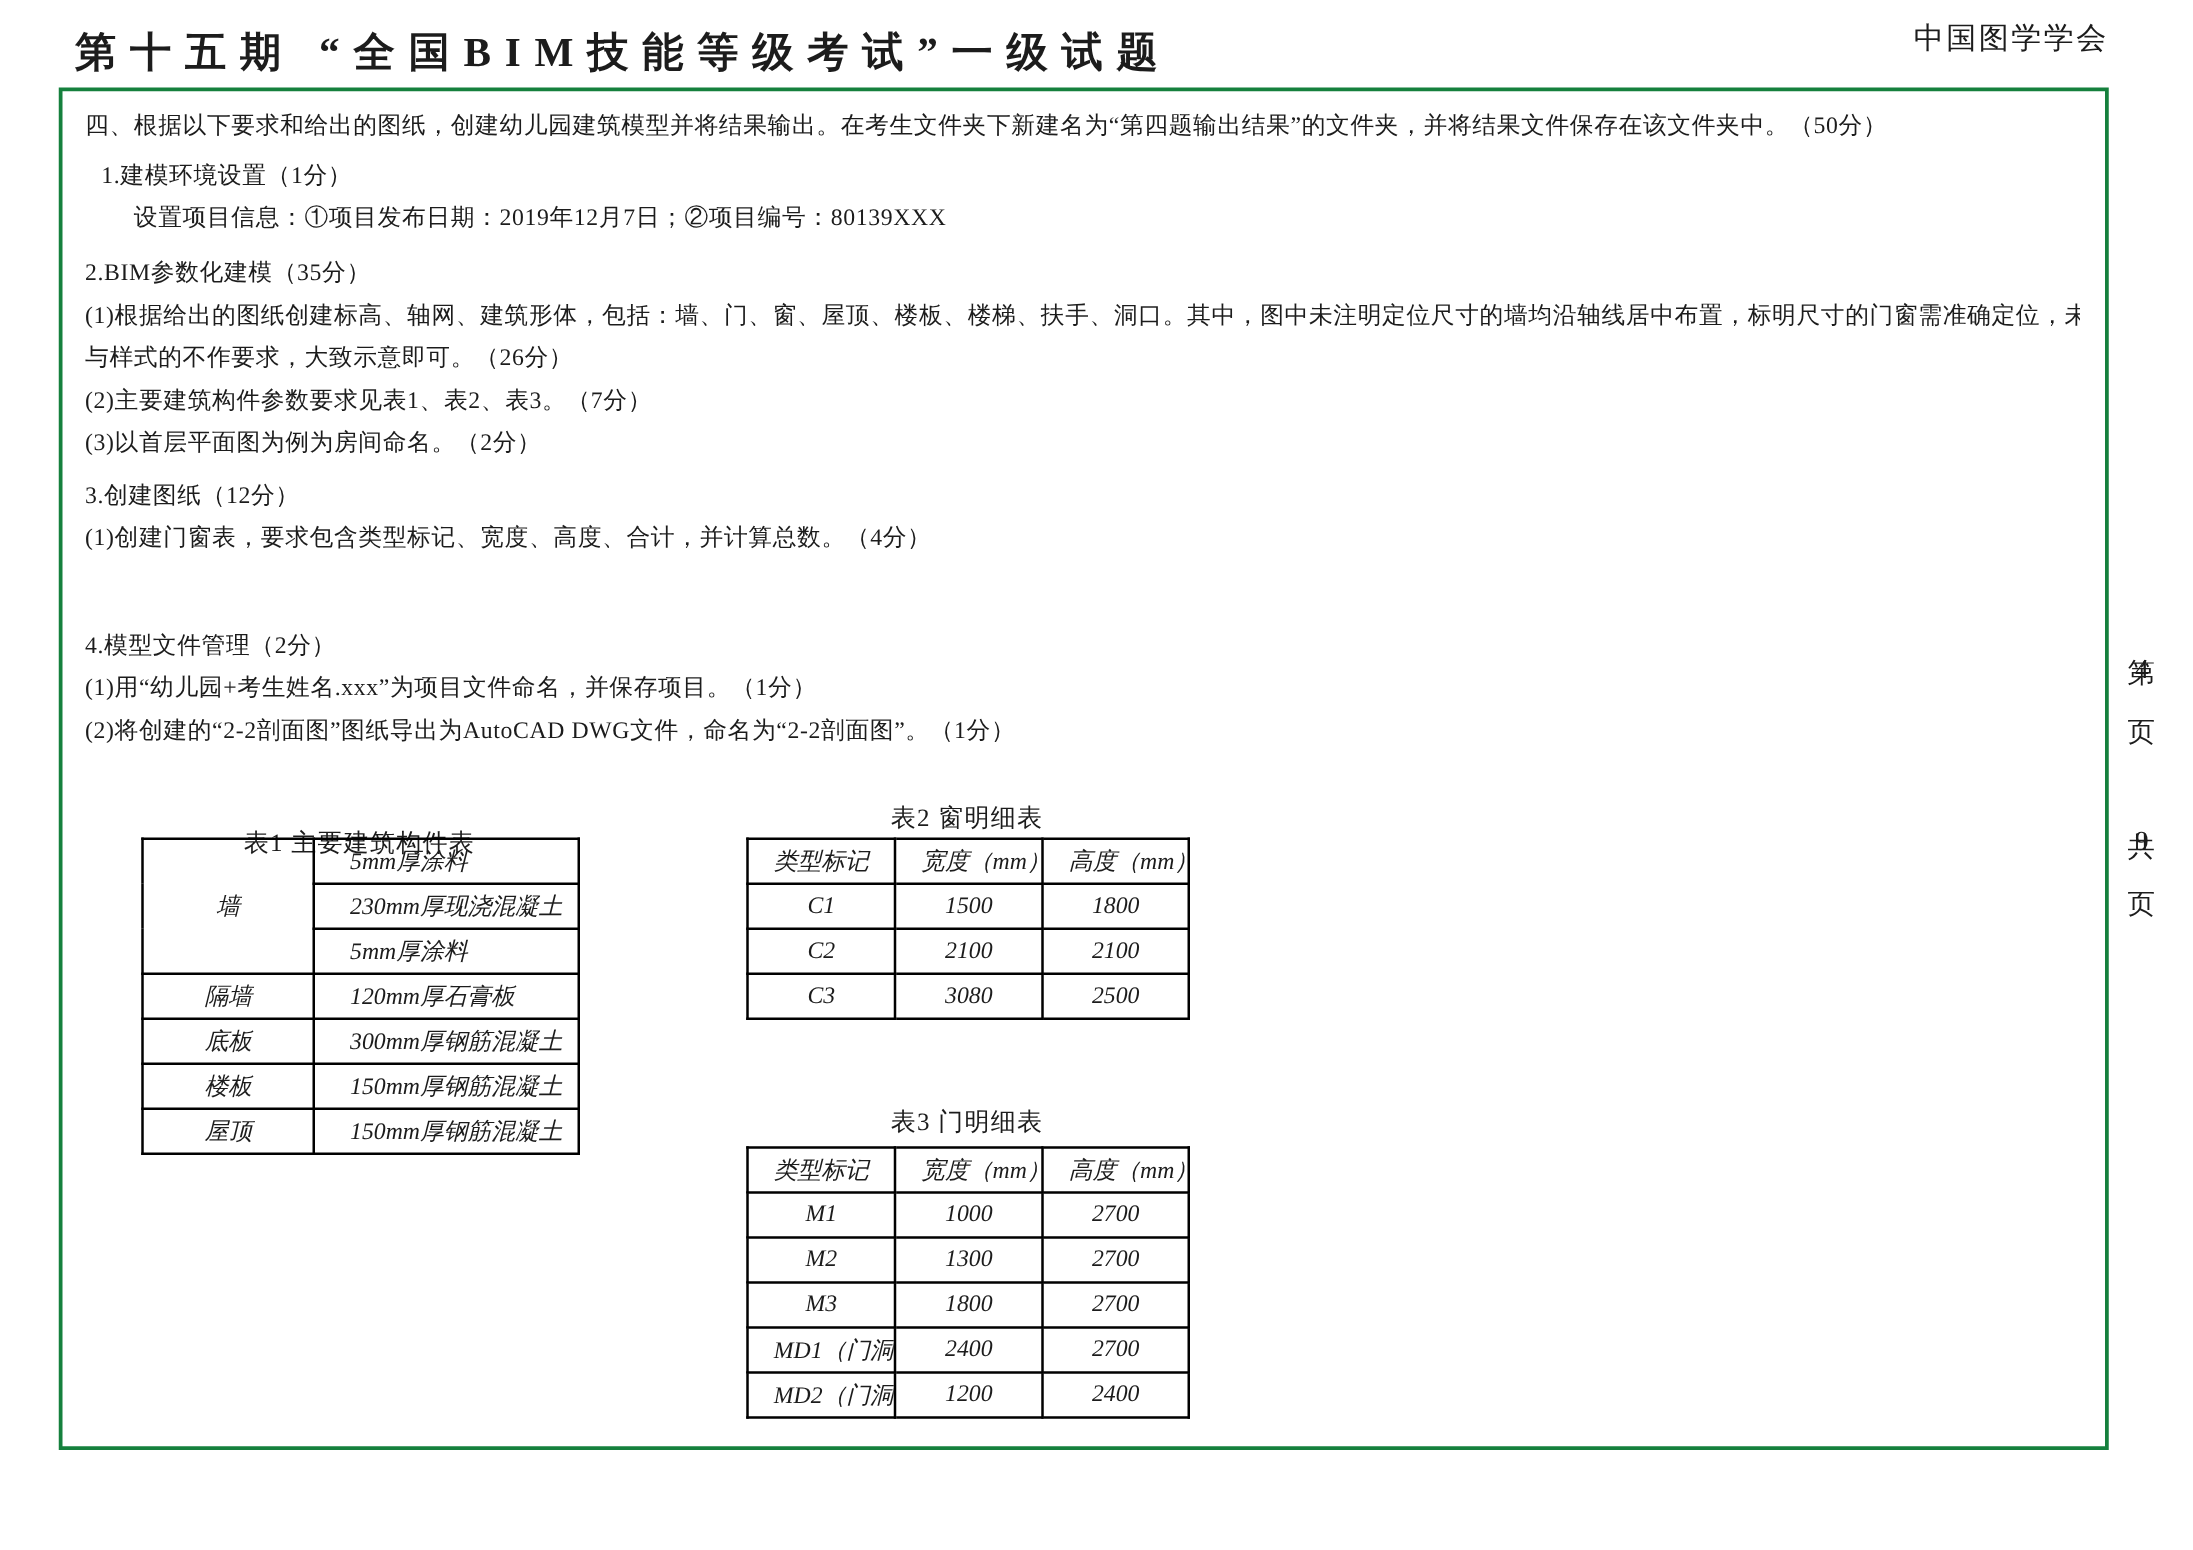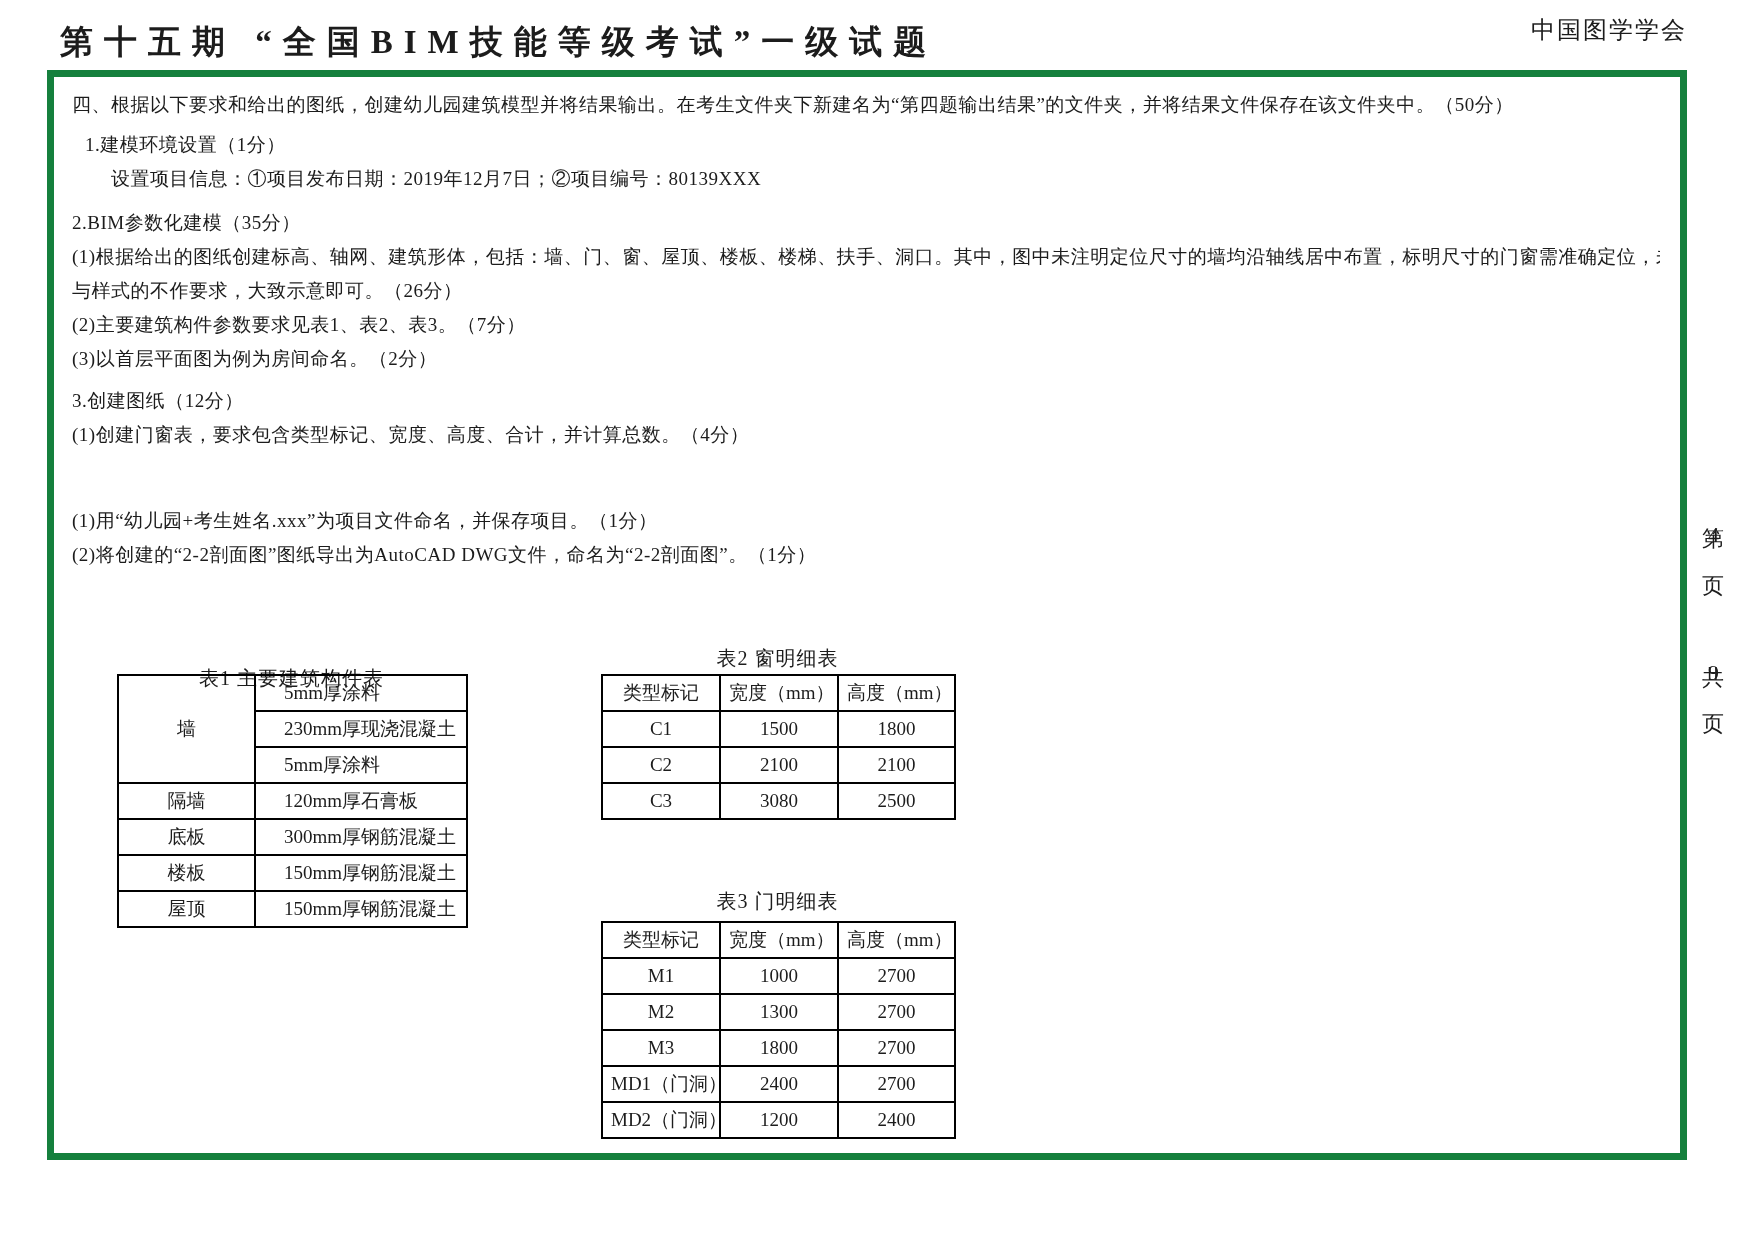--- a/index.html
+++ b/index.html
@@ -10,21 +10,21 @@
   }
   .hdr-title{
     position:absolute;left:60px;top:20px;font-size:33px;font-weight:bold;
     letter-spacing:11px;white-space:nowrap;
   }
   .hdr-org{
     position:absolute;top:14px;right:67px;font-size:24px;letter-spacing:2px;white-space:nowrap;
   }
   .content-box{
     position:absolute;left:47px;top:70px;width:1640px;height:1090px;
-    border:7px solid #15803d;box-sizing:border-box;overflow:hidden;
+    border:3px solid #15803d;box-sizing:border-box;overflow:hidden;
   }
   .txt{position:absolute;left:18px;right:20px;font-size:19px;line-height:34px;letter-spacing:0.5px;}
   .txt .line{white-space:nowrap;overflow:hidden;}
   .txt .indent{padding-left:26px;}
   #intro{top:11px;}
   #sec1{top:51px;margin-left:13px;}
   #sec2{top:129px;}
   #sec3{top:307px;}
   #sec4{top:427px;}
   .tbl-title{
@@ -32,21 +32,21 @@
   }
   #t1-title{left:63px;top:588px;width:349px;}
   #t2-title{left:547px;top:568px;width:353px;}
   #t3-title{left:547px;top:811px;width:353px;}
   table.sched{
     position:absolute;border-collapse:collapse;table-layout:fixed;
     font-size:19px;color:#1c1c1c;
   }
   table.sched td{
     border:2px solid #000;height:34px;text-align:center;vertical-align:middle;
-    padding:0 8px;overflow:hidden;white-space:nowrap;
+    padding:0 20px;overflow:hidden;white-space:nowrap;font-style:italic;
   }
   #table1{left:63px;top:597px;width:349px;}
   #table1 td.desc{text-align:left;padding-left:28px;}
   #table2{left:547px;top:597px;width:353px;}
   #table3{left:547px;top:844px;width:353px;}
   .page-marker{
     position:absolute;left:1698px;font-size:22px;
     writing-mode:vertical-rl;text-orientation:upright;letter-spacing:12px;
   }
   #pm-current{top:510px;}
@@ -79,20 +79,21 @@
     <div class="line">(2)主要建筑构件参数要求见表1、表2、表3。（7分）</div>
     <div class="line">(3)以首层平面图为例为房间命名。（2分）</div>
   </div>
 
   <div class="txt" id="sec3">
     <div class="line">3.创建图纸（12分）</div>
     <div class="line">(1)创建门窗表，要求包含类型标记、宽度、高度、合计，并计算总数。（4分）</div>
   </div>
 
   <div class="txt" id="sec4">
+    <div class="line">4.模型文件管理（2分）</div>
     <div class="line">(1)用“幼儿园+考生姓名.xxx”为项目文件命名，并保存项目。（1分）</div>
     <div class="line">(2)将创建的“2-2剖面图”图纸导出为AutoCAD DWG文件，命名为“2-2剖面图”。（1分）</div>
   </div>
 
   <div class="tbl-title" id="t1-title">表1  主要建筑构件表</div>
   <table class="sched" id="table1">
     <colgroup>
         <col style="width:137px">
         <col style="width:212px">
       </colgroup>

